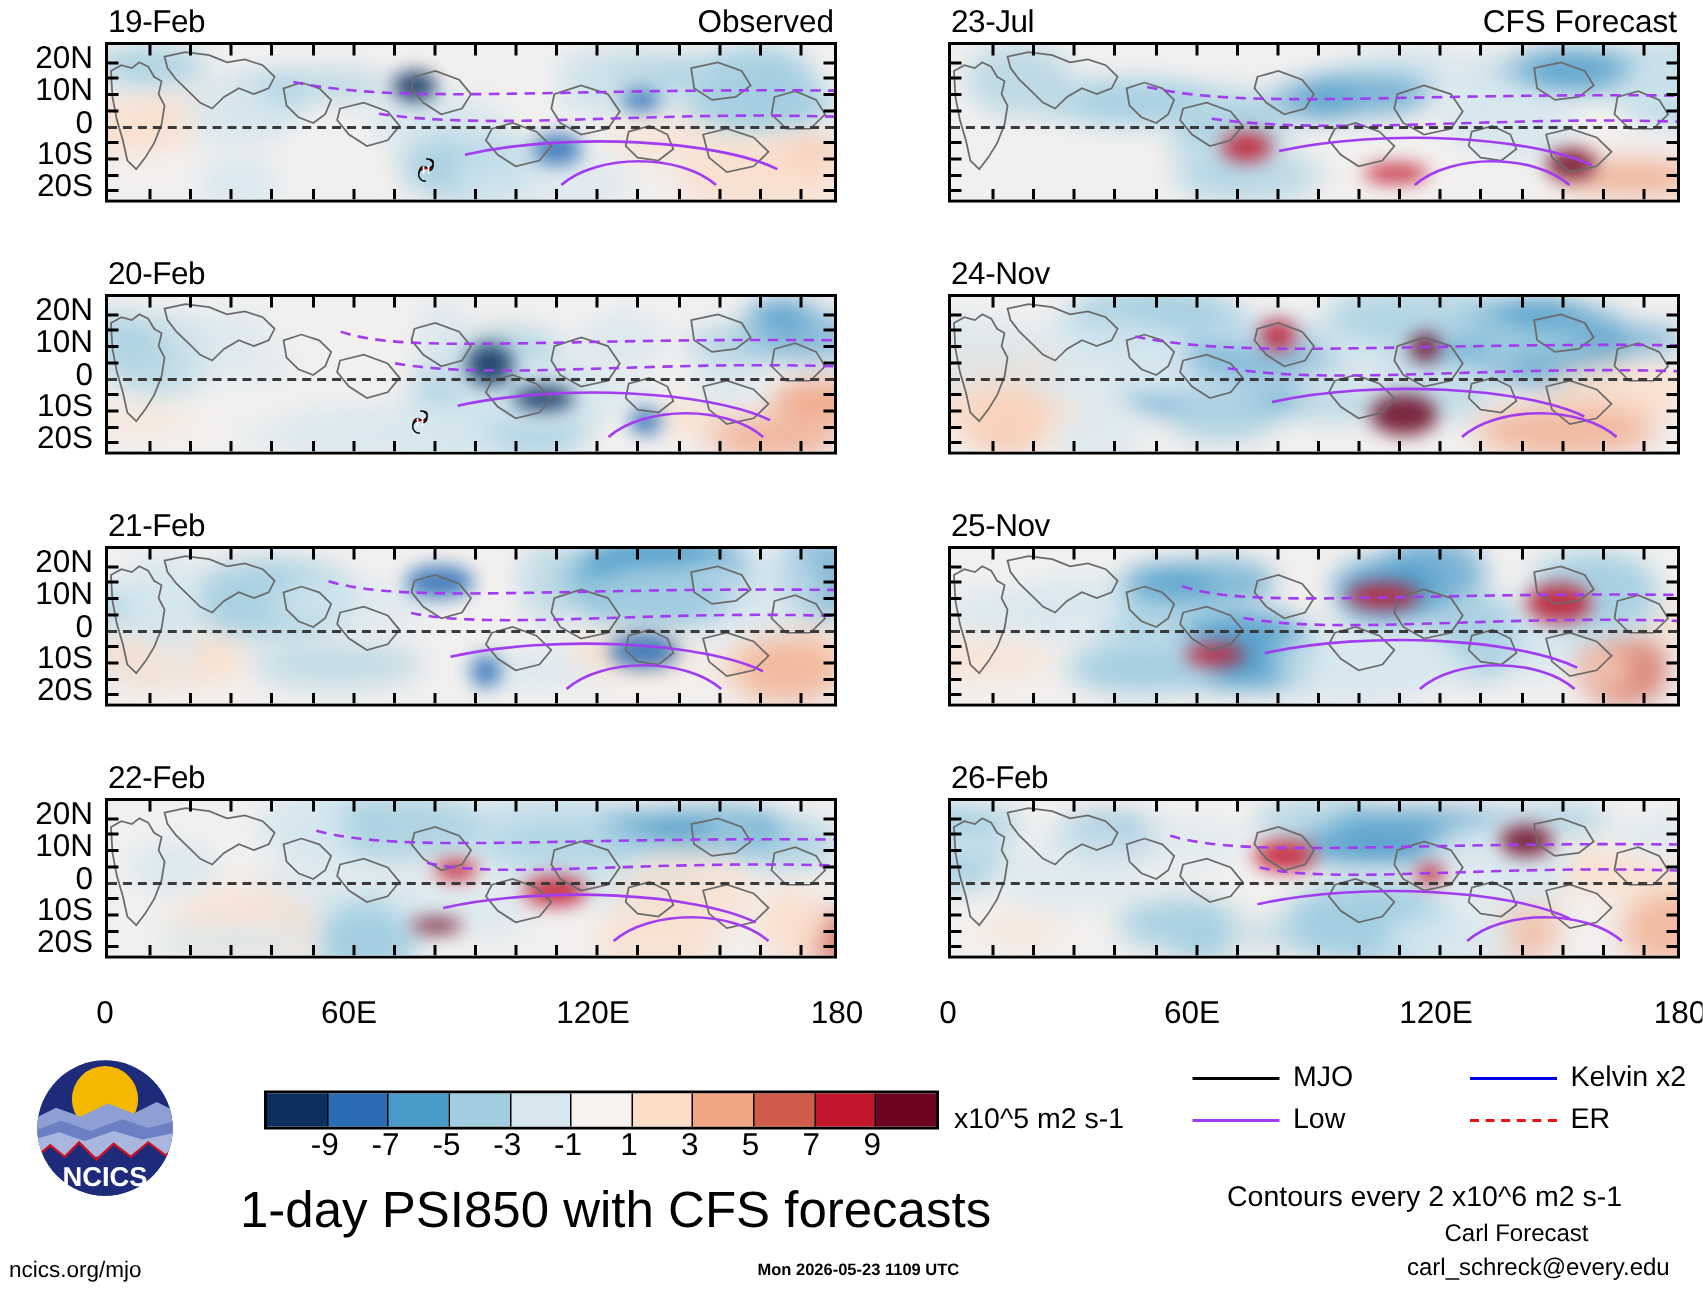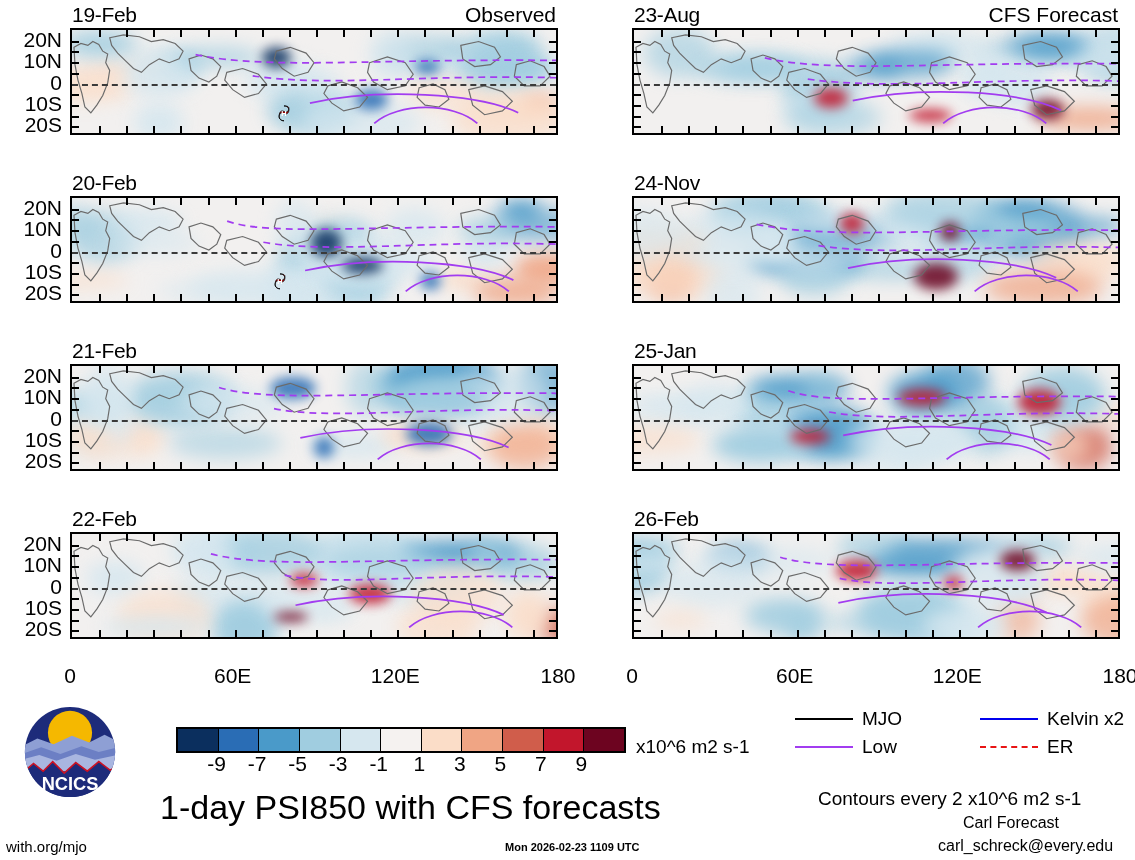--- a/index.html
+++ b/index.html
@@ -555,21 +555,21 @@
         <div class="tick rgt" style="top: 64.2px;"></div>
         <div class="tick lft" style="top: 74.9px;"></div>
         <div class="tick rgt" style="top: 74.9px;"></div>
         <div class="tick lft" style="top: 85.6px;"></div>
         <div class="tick rgt" style="top: 85.6px;"></div>
         <div class="tick lft" style="top: 96.3px;"></div>
         <div class="tick rgt" style="top: 96.3px;"></div>
       </div>
     </div>
     <div class="panel" style="left: 632px; top: 28px; width: 488px; height: 107px;">
-      <div class="panel-title">23-Aug</div>
+      <div class="panel-title">23-Jul</div>
       <div class="panel-corner">CFS Forecast</div>
       <div class="map">
         <div class="mapclip">
           <div style="position: absolute; inset: 0px; background: rgb(242, 240, 239);"></div>
           <div class="blob" style="left: 337.908px; top: 12.1746px; width: 123.674px; height: 18.4141px; background: rgb(160, 205, 224); opacity: 0.76;"></div>
           <div class="blob" style="left: 405.424px; top: 76.6852px; width: 98.3826px; height: 22.9088px; background: rgb(240, 165, 132); opacity: 0.8;"></div>
           <div class="blob" style="left: 370.165px; top: 49.7256px; width: 36.651px; height: 25.7285px; background: rgb(214, 231, 239); opacity: 0.83;"></div>
           <div class="blob" style="left: 9.58676px; top: -1.67238px; width: 71.1676px; height: 49.9093px; background: rgb(160, 205, 224); opacity: 0.62;"></div>
           <div class="blob" style="left: 148.25px; top: 29.9204px; width: 74.1656px; height: 54.1271px; background: rgb(160, 205, 224); opacity: 0.85;"></div>
           <div class="blob" style="left: 445.487px; top: -1.16276px; width: 76.3118px; height: 53.0486px; background: rgb(160, 205, 224); opacity: 0.86;"></div>
@@ -776,21 +776,21 @@
         <div class="tick rgt" style="top: 64.2px;"></div>
         <div class="tick lft" style="top: 74.9px;"></div>
         <div class="tick rgt" style="top: 74.9px;"></div>
         <div class="tick lft" style="top: 85.6px;"></div>
         <div class="tick rgt" style="top: 85.6px;"></div>
         <div class="tick lft" style="top: 96.3px;"></div>
         <div class="tick rgt" style="top: 96.3px;"></div>
       </div>
     </div>
     <div class="panel" style="left: 632px; top: 364px; width: 488px; height: 107px;">
-      <div class="panel-title">25-Jan</div>
+      <div class="panel-title">25-Nov</div>
       <div class="map">
         <div class="mapclip">
           <div style="position: absolute; inset: 0px; background: rgb(242, 240, 239);"></div>
           <div class="blob" style="left: 307.553px; top: 34.684px; width: 76.1304px; height: 38.0688px; background: rgb(160, 205, 224); opacity: 0.66;"></div>
           <div class="blob" style="left: 105.204px; top: 23.9311px; width: 98.4371px; height: 45.0027px; background: rgb(214, 231, 239); opacity: 0.94;"></div>
           <div class="blob" style="left: 351.988px; top: 35.9314px; width: 84.1252px; height: 49.3163px; background: rgb(214, 231, 239); opacity: 0.88;"></div>
           <div class="blob" style="left: 99.8359px; top: 16.7094px; width: 73.4936px; height: 56.7934px; background: rgb(160, 205, 224); opacity: 0.7;"></div>
           <div class="blob" style="left: 153.591px; top: 60.1448px; width: 92.6768px; height: 29.6408px; background: rgb(160, 205, 224); opacity: 0.83;"></div>
           <div class="blob" style="left: 218.588px; top: 81.5709px; width: 80.3415px; height: 26.5253px; background: rgb(214, 231, 239); opacity: 0.59;"></div>
           <div class="blob" style="left: 442.158px; top: 40.321px; width: 67.1544px; height: 18.1134px; background: rgb(251, 221, 200); opacity: 0.93;"></div>
@@ -1058,21 +1058,21 @@
     <div class="cbtick" style="left: 81.0909px;">-7</div>
     <div class="cbtick" style="left: 121.636px;">-5</div>
     <div class="cbtick" style="left: 162.182px;">-3</div>
     <div class="cbtick" style="left: 202.727px;">-1</div>
     <div class="cbtick" style="left: 243.273px;">1</div>
     <div class="cbtick" style="left: 283.818px;">3</div>
     <div class="cbtick" style="left: 324.364px;">5</div>
     <div class="cbtick" style="left: 364.909px;">7</div>
     <div class="cbtick" style="left: 405.455px;">9</div>
   </div>
-<div id="cbunit" style="left:636px;top:736px;">x10^6 m2 s-1</div>
+<div id="cbunit" style="left:636px;top:736px;">x10^5 m2 s-1</div>
 
 <div id="legend" style="left:795px;top:708px;width:330px;height:56px;">
     <div class="lgrow" style="left: 0px; top: 0px;">
       <span class="lgline" style="border-top-color: rgb(0, 0, 0);"></span>
       <span>MJO</span>
     </div>
     <div class="lgrow" style="left: 185px; top: 0px;">
       <span class="lgline" style="border-top-color: rgb(0, 0, 238);"></span>
       <span>Kelvin x2</span>
     </div>
@@ -1083,14 +1083,14 @@
     <div class="lgrow" style="left: 185px; top: 28px;">
       <span class="lgline dashed" style="border-top-color: rgb(232, 20, 20);"></span>
       <span>ER</span>
     </div>
   </div>
 
 <div id="maintitle" style="left:160px;top:788px;">1-day PSI850 with CFS forecasts</div>
 <div id="contournote" style="left:818px;top:788px;">Contours every 2 x10^6 m2 s-1</div>
 <div id="author" style="left:963px;top:814px;">Carl Forecast</div>
 <div id="email" style="left:938px;top:837px;">carl_schreck@every.edu</div>
-<div id="siteurl" style="left:6px;top:838px;">with.org/mjo</div>
-<div id="timestamp" style="left:505px;top:841px;">Mon 2026-02-23 1109 UTC</div>
+<div id="siteurl" style="left:6px;top:838px;">ncics.org/mjo</div>
+<div id="timestamp" style="left:505px;top:841px;">Mon 2026-05-23 1109 UTC</div>
 
 </body></html>

